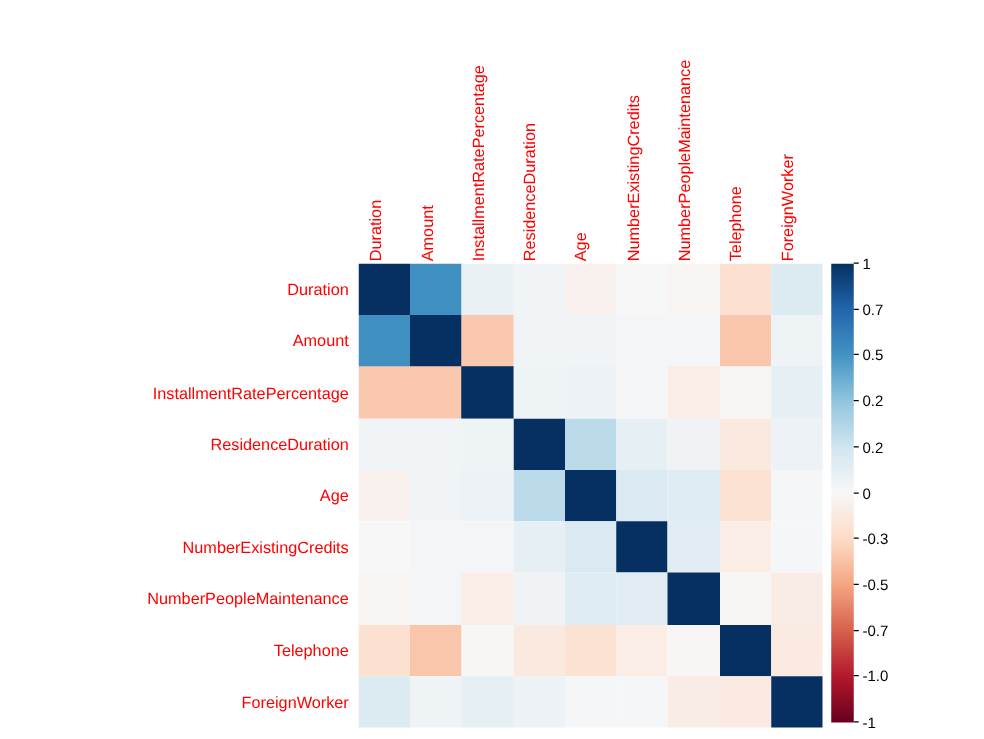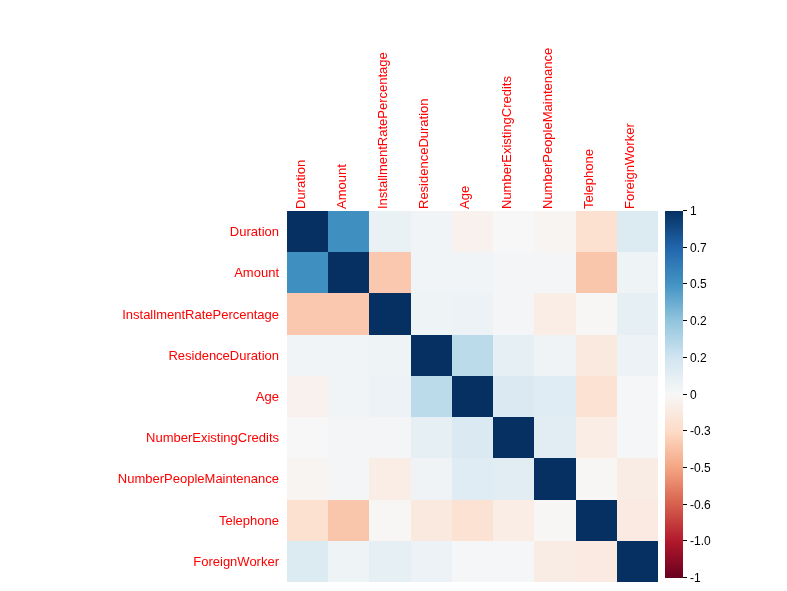--- a/index.html
+++ b/index.html
@@ -311,21 +311,21 @@
         <div class="cb-tick" style="top: 220.2px;">
           <div class="cb-tick-mark"></div>
           <div class="cb-tick-label">-0.3</div>
         </div>
         <div class="cb-tick" style="top: 256.9px;">
           <div class="cb-tick-mark"></div>
           <div class="cb-tick-label">-0.5</div>
         </div>
         <div class="cb-tick" style="top: 293.6px;">
           <div class="cb-tick-mark"></div>
-          <div class="cb-tick-label">-0.6</div>
+          <div class="cb-tick-label">-0.7</div>
         </div>
         <div class="cb-tick" style="top: 330.3px;">
           <div class="cb-tick-mark"></div>
           <div class="cb-tick-label">-1.0</div>
         </div>
         <div class="cb-tick" style="top: 367px;">
           <div class="cb-tick-mark"></div>
           <div class="cb-tick-label">-1</div>
         </div>
       </div>

